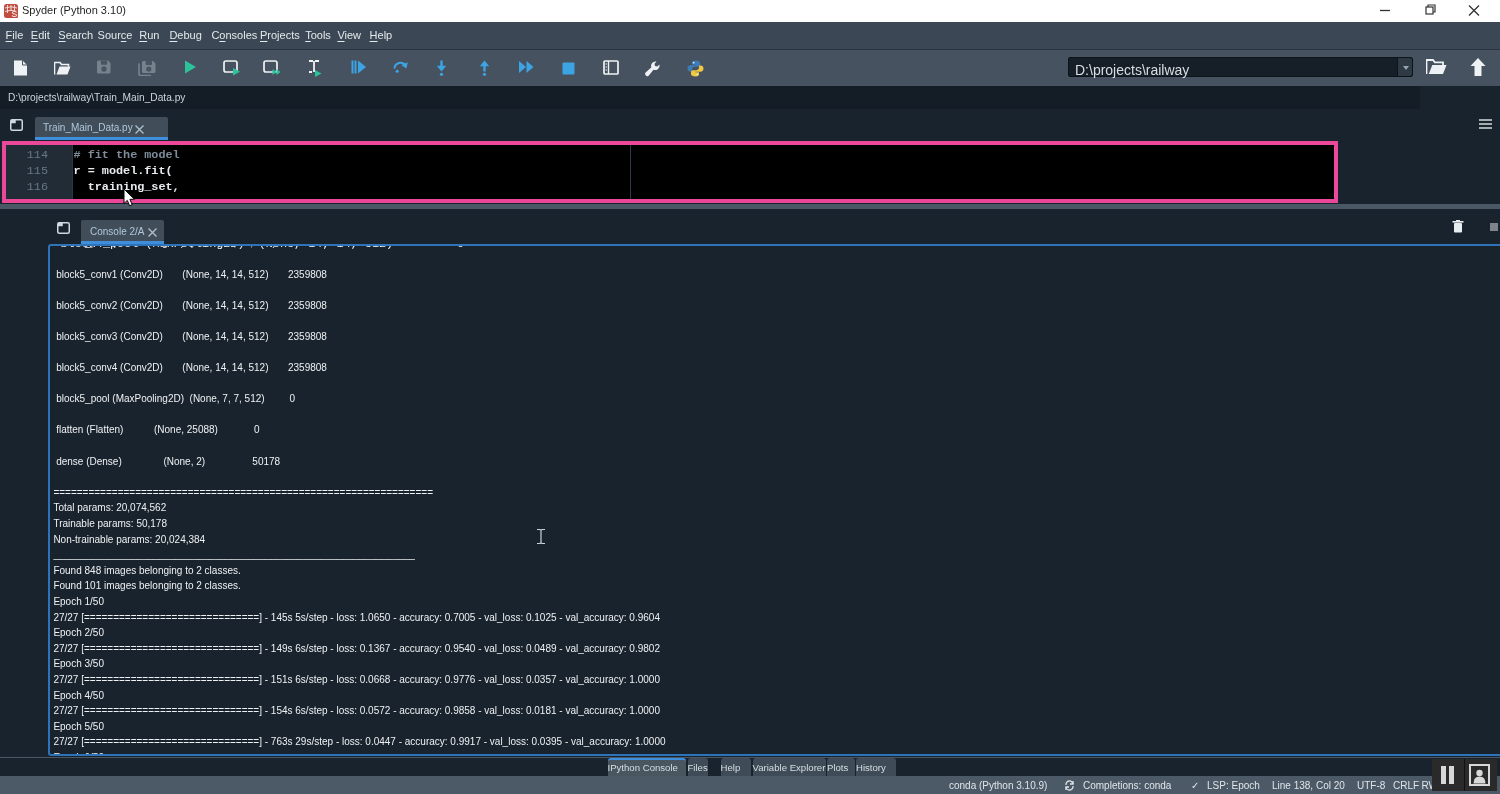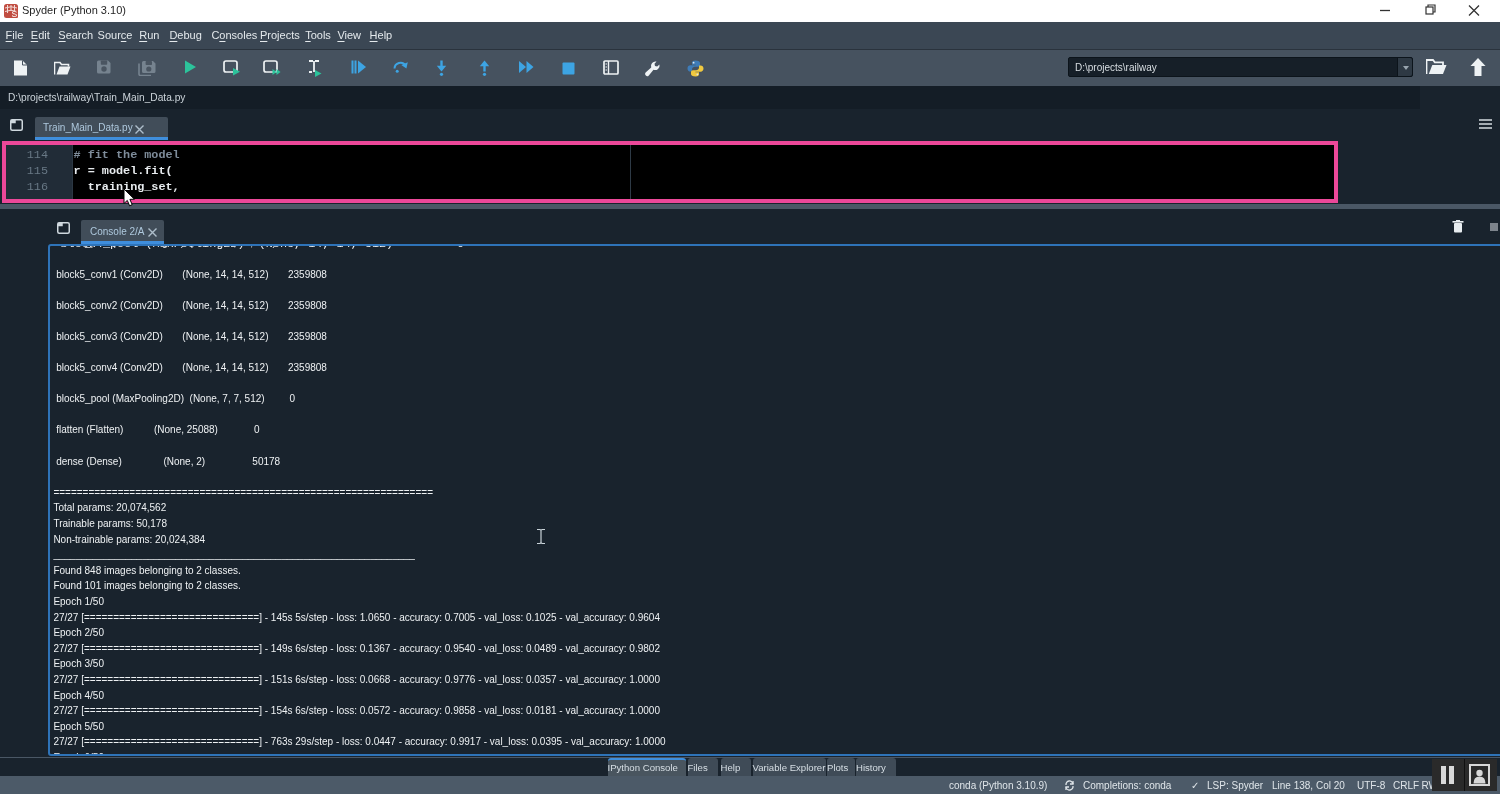--- a/index.html
+++ b/index.html
@@ -16,21 +16,21 @@
 #menubar { position:absolute; left:0; top:22px; width:1500px; height:28px; background:#3b4754; border-bottom:1px solid #2a333d; }
 .mi { position:absolute; top:29px; font-size:11px; color:#e4e9ec; }
 .mi u { text-decoration:underline; text-underline-offset:2px; }
 
 
 #toolbar { position:absolute; left:0; top:50px; width:1500px; height:36px; background:#46525f; }
 .tbi { position:absolute; top:60px; }
 
 
 #wdcombo { position:absolute; left:1068px; top:57px; width:345px; height:20px; background:#161f28; border:1px solid #0c141b; border-radius:2px; }
-#wdtext { position:absolute; left:6px; top:3.5px; font-size:10px; color:#d8dee2; }
+#wdtext { position:absolute; left:6px; top:3.5px; font-size:14px; color:#d8dee2; }
 #wdarrow { position:absolute; right:0; top:0; width:15px; height:18px; border-left:1px solid #0c141b; background:#2e3944; border-radius:0 2px 2px 0; }
 #wdarrow:after { content:""; position:absolute; left:5px; top:8px; border-left:3.5px solid transparent; border-right:3.5px solid transparent; border-top:4.5px solid #98a4ae; }
 
 
 #pathbar { position:absolute; left:0; top:86px; width:1420px; height:23px; background:#141d26; }
 #pathtext { position:absolute; left:8px; top:5.5px; font-size:10.2px; color:#ccd4da; }
 
 
 #edpane { position:absolute; left:0; top:109px; width:1500px; height:94px; background:#19232d; }
 #edtab { position:absolute; left:35px; top:8px; width:133px; height:23px; background:#414d59; border-bottom:3px solid #3f8edc; border-radius:2px 2px 0 0; }
@@ -320,35 +320,35 @@
         <rect x="3" y="13" width="10" height="482" rx="5" fill="none" stroke="#313d49" stroke-width="1"></rect>
         <path d="M8 504 L4 498.5 H12 Z" fill="#54687a"></path>
       </svg>
     </div>
     <div id="csbthumb"></div>
   </div>
 
   <div class="abs" style="left:0;top:756.5px;width:1500px;height:1.5px;background:#4a5765"></div>
   <div id="bottomtabs"></div>
   <div class="btab sel" style="left:607.5px;width:78px">IPython Console</div>
-  <div class="btab" style="left:687.5px;width:30px">Files</div>
+  <div class="btab" style="left:687.5px;width:20px">Files</div>
   <div class="btab" style="left:720.5px;width:30.5px">Help</div>
   <div class="btab" style="left:752.5px;width:73.5px">Variable Explorer</div>
   <div class="btab" style="left:827px;width:28px">Plots</div>
   <div class="btab" style="left:856px;width:40px">History</div>
 
   <div id="statusbar"></div>
   <div class="sbi" style="left:949px">conda (Python 3.10.9)</div>
   <svg class="abs" style="left:1063px;top:779px" width="13" height="13" viewBox="0 0 13 13">
     <path d="M3 6 A3.5 3.5 0 0 1 10 5 M10 7 A3.5 3.5 0 0 1 3 8" fill="none" stroke="#dfe5e9" stroke-width="1.3"></path>
     <path d="M10 2 V5 H7 M3 11 V8 H6" fill="none" stroke="#dfe5e9" stroke-width="1.3"></path>
   </svg>
   <div class="sbi" style="left:1083px">Completions: conda</div>
   <div class="sbi" style="left:1191px">✓</div>
-  <div class="sbi" style="left:1207px">LSP: Spyder</div>
+  <div class="sbi" style="left:1207px">LSP: Epoch</div>
   <div class="sbi" style="left:1272px">Line 138, Col 20</div>
   <div class="sbi" style="left:1357px">UTF-8</div>
   <div class="sbi" style="left:1393px">CRLF</div>
   <div class="sbi" style="left:1421.5px">RW</div>
 
   <div id="overlay">
     <div style="position:absolute;left:9px;top:7px;width:5px;height:18px;background:#d8d8d8"></div>
     <div style="position:absolute;left:17px;top:7px;width:5px;height:18px;background:#d8d8d8"></div>
     <div style="position:absolute;left:32px;top:0;width:1px;height:32px;background:#111"></div>
     <svg style="position:absolute;left:37px;top:5px" width="21" height="22" viewBox="0 0 21 22">

